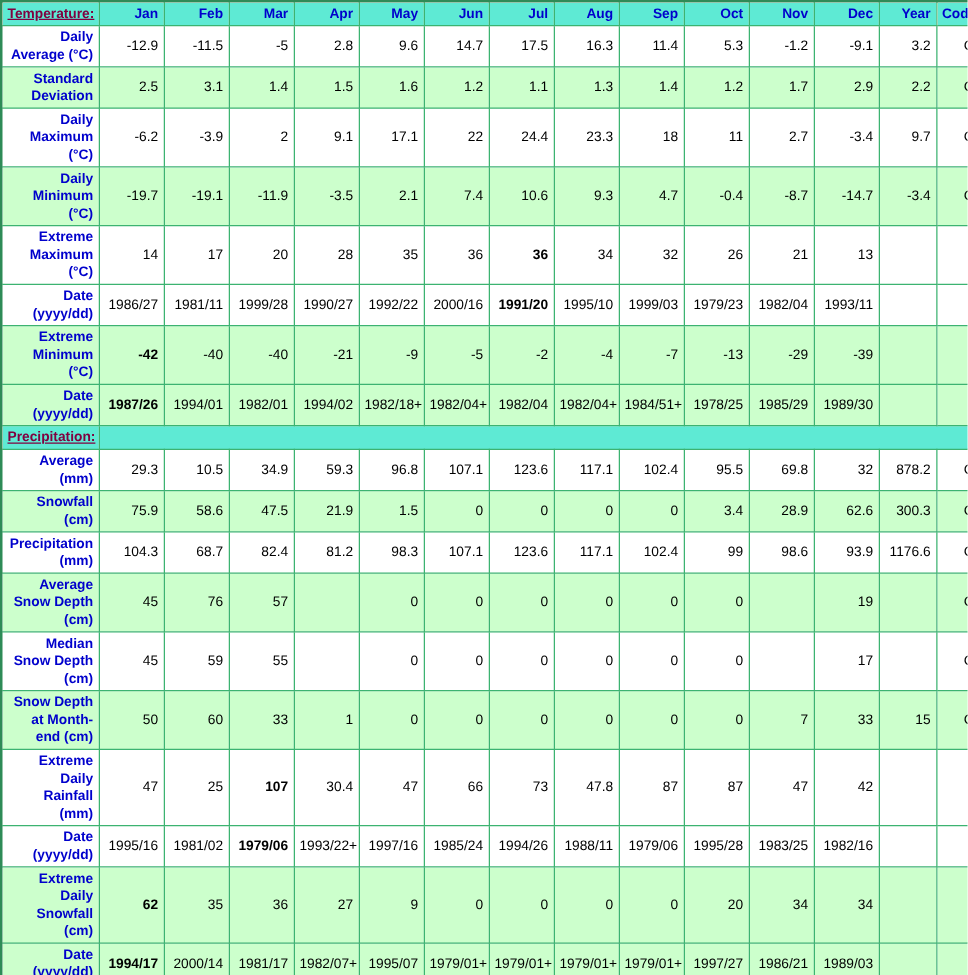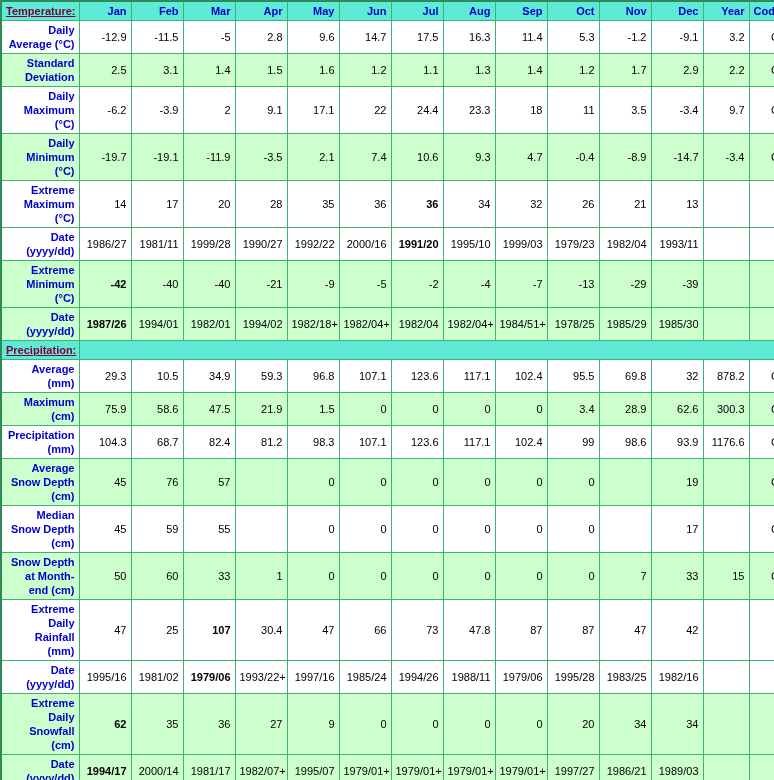--- a/index.html
+++ b/index.html
@@ -151,38 +151,38 @@
         <td class="val">-6.2</td>
         <td class="val">-3.9</td>
         <td class="val">2</td>
         <td class="val">9.1</td>
         <td class="val">17.1</td>
         <td class="val">22</td>
         <td class="val">24.4</td>
         <td class="val">23.3</td>
         <td class="val">18</td>
         <td class="val">11</td>
-        <td class="val">3.5</td>
+        <td class="val">2.7</td>
         <td class="val">-3.4</td>
         <td class="val">9.7</td>
         <td class="code">C</td>
       </tr>
       <tr class="alt">
         <td class="label">Daily Minimum (°C)</td>
         <td class="val">-19.7</td>
         <td class="val">-19.1</td>
         <td class="val">-11.9</td>
         <td class="val">-3.5</td>
         <td class="val">2.1</td>
         <td class="val">7.4</td>
         <td class="val">10.6</td>
         <td class="val">9.3</td>
         <td class="val">4.7</td>
         <td class="val">-0.4</td>
-        <td class="val">-8.9</td>
+        <td class="val">-8.7</td>
         <td class="val">-14.7</td>
         <td class="val">-3.4</td>
         <td class="code">C</td>
       </tr>
       <tr class="plain">
         <td class="label">Extreme Maximum (°C)</td>
         <td class="val">14</td>
         <td class="val">17</td>
         <td class="val">20</td>
         <td class="val">28</td>
@@ -237,21 +237,21 @@
         <td class="val">1994/01</td>
         <td class="val">1982/01</td>
         <td class="val">1994/02</td>
         <td class="val">1982/18+</td>
         <td class="val">1982/04+</td>
         <td class="val">1982/04</td>
         <td class="val">1982/04+</td>
         <td class="val">1984/51+</td>
         <td class="val">1978/25</td>
         <td class="val">1985/29</td>
-        <td class="val">1985/30</td>
+        <td class="val">1989/30</td>
         <td class="val"></td>
         <td class="code"></td>
       </tr>
       <tr class="head">
         <td class="sectionhead">Precipitation:</td>
         <td colspan="14" class="sectionhead"></td>
       </tr>
       <tr class="plain">
         <td class="label">Average (mm)</td>
         <td class="val">29.3</td>
@@ -263,21 +263,21 @@
         <td class="val">123.6</td>
         <td class="val">117.1</td>
         <td class="val">102.4</td>
         <td class="val">95.5</td>
         <td class="val">69.8</td>
         <td class="val">32</td>
         <td class="val">878.2</td>
         <td class="code">C</td>
       </tr>
       <tr class="alt">
-        <td class="label">Maximum (cm)</td>
+        <td class="label">Snowfall (cm)</td>
         <td class="val">75.9</td>
         <td class="val">58.6</td>
         <td class="val">47.5</td>
         <td class="val">21.9</td>
         <td class="val">1.5</td>
         <td class="val">0</td>
         <td class="val">0</td>
         <td class="val">0</td>
         <td class="val">0</td>
         <td class="val">3.4</td>

